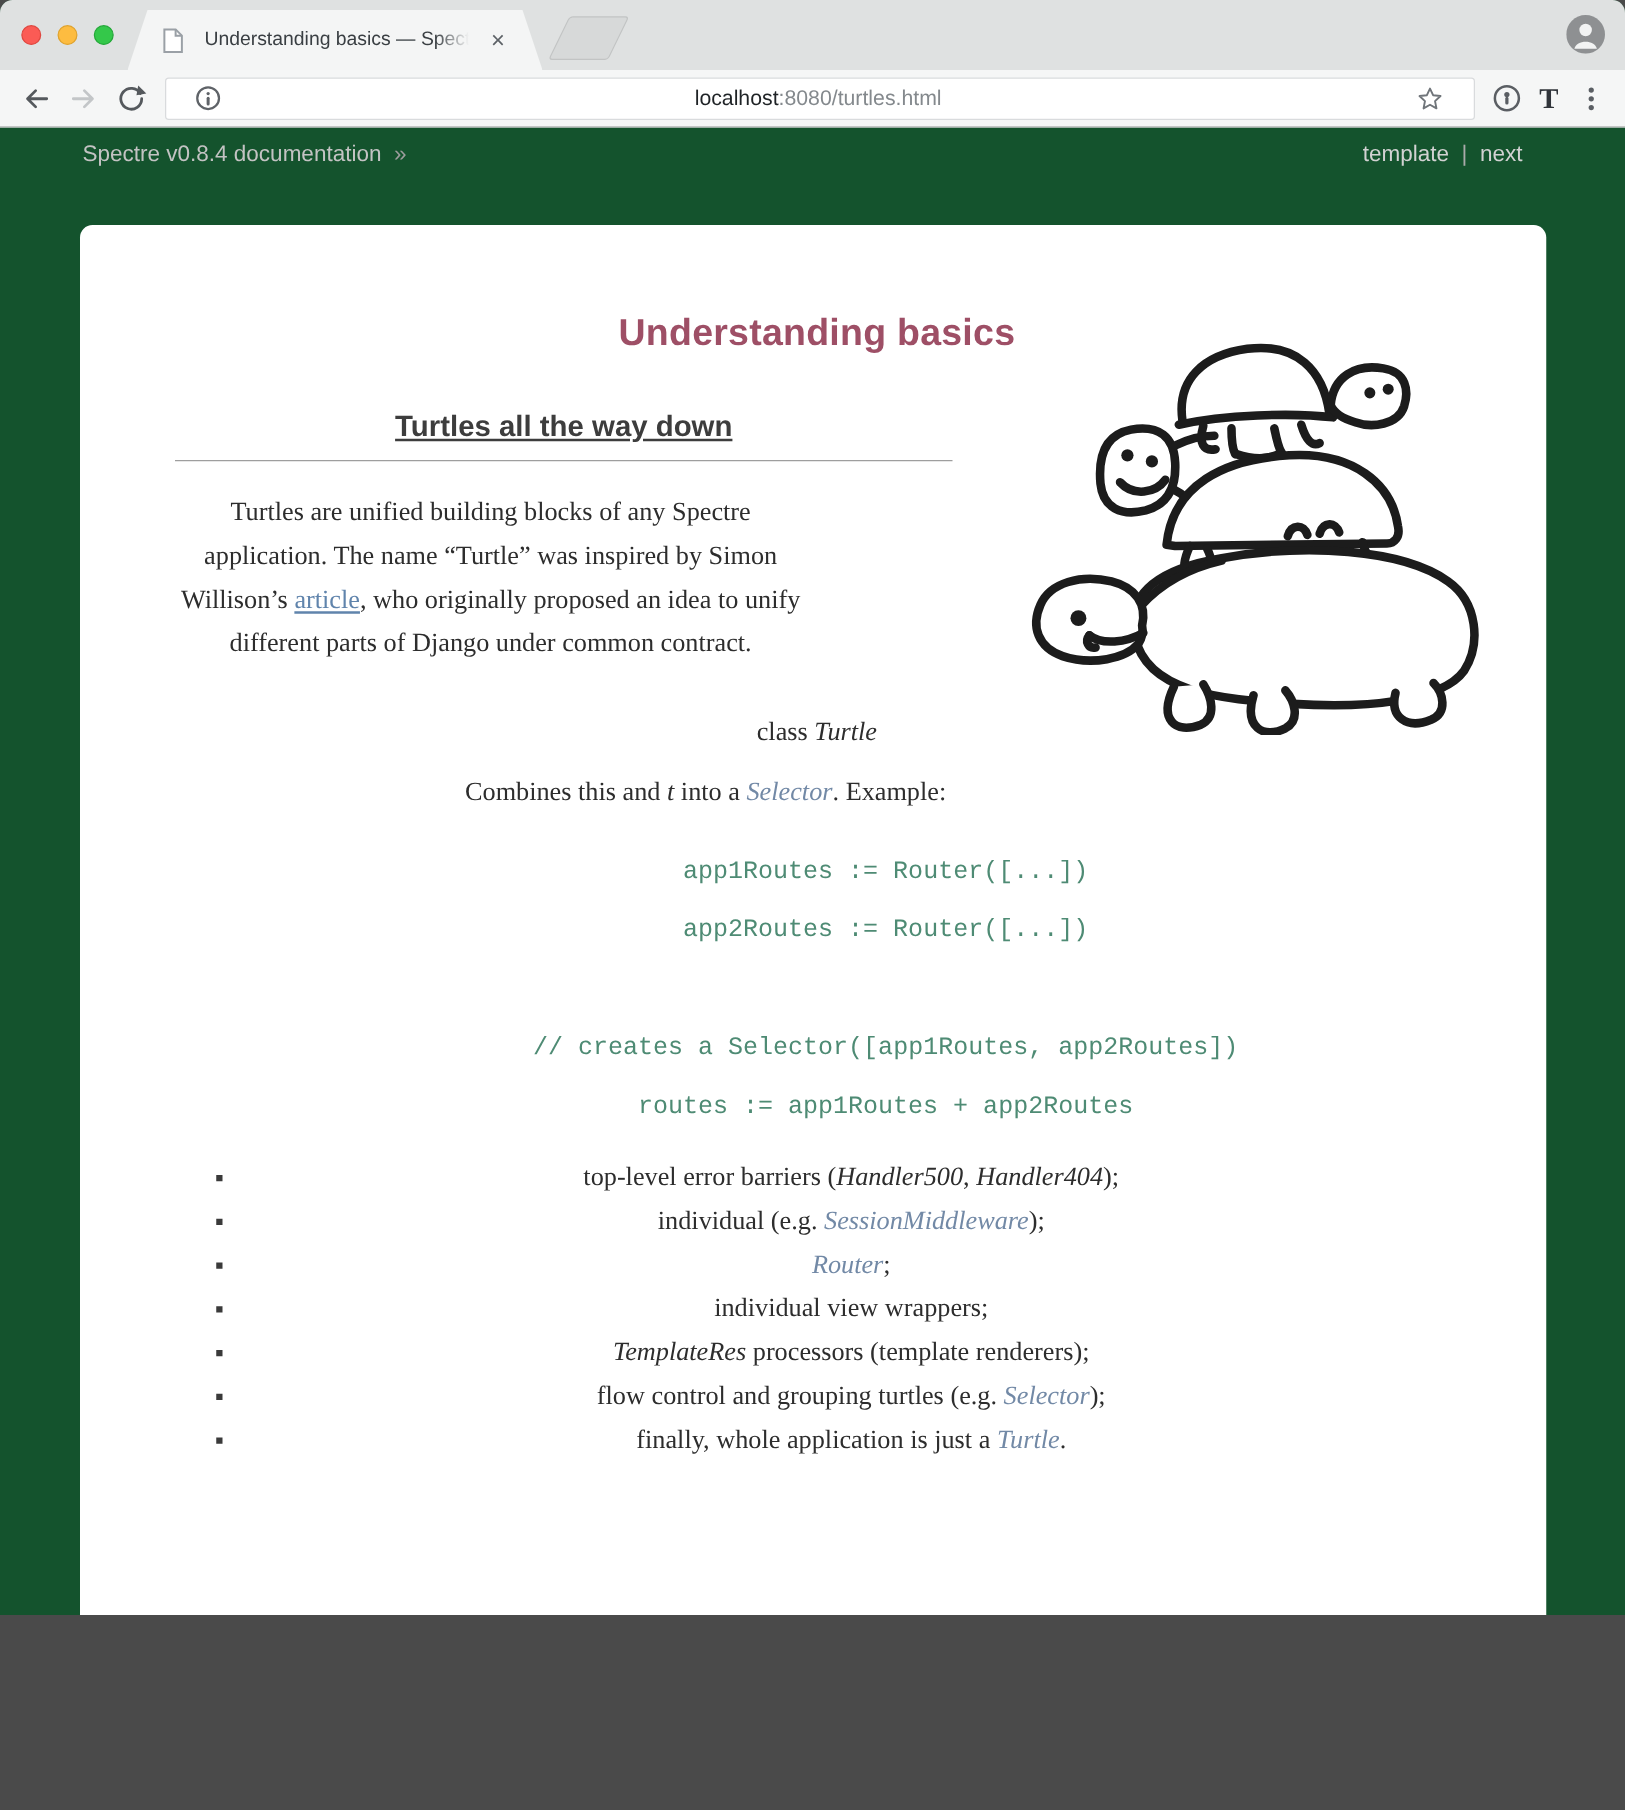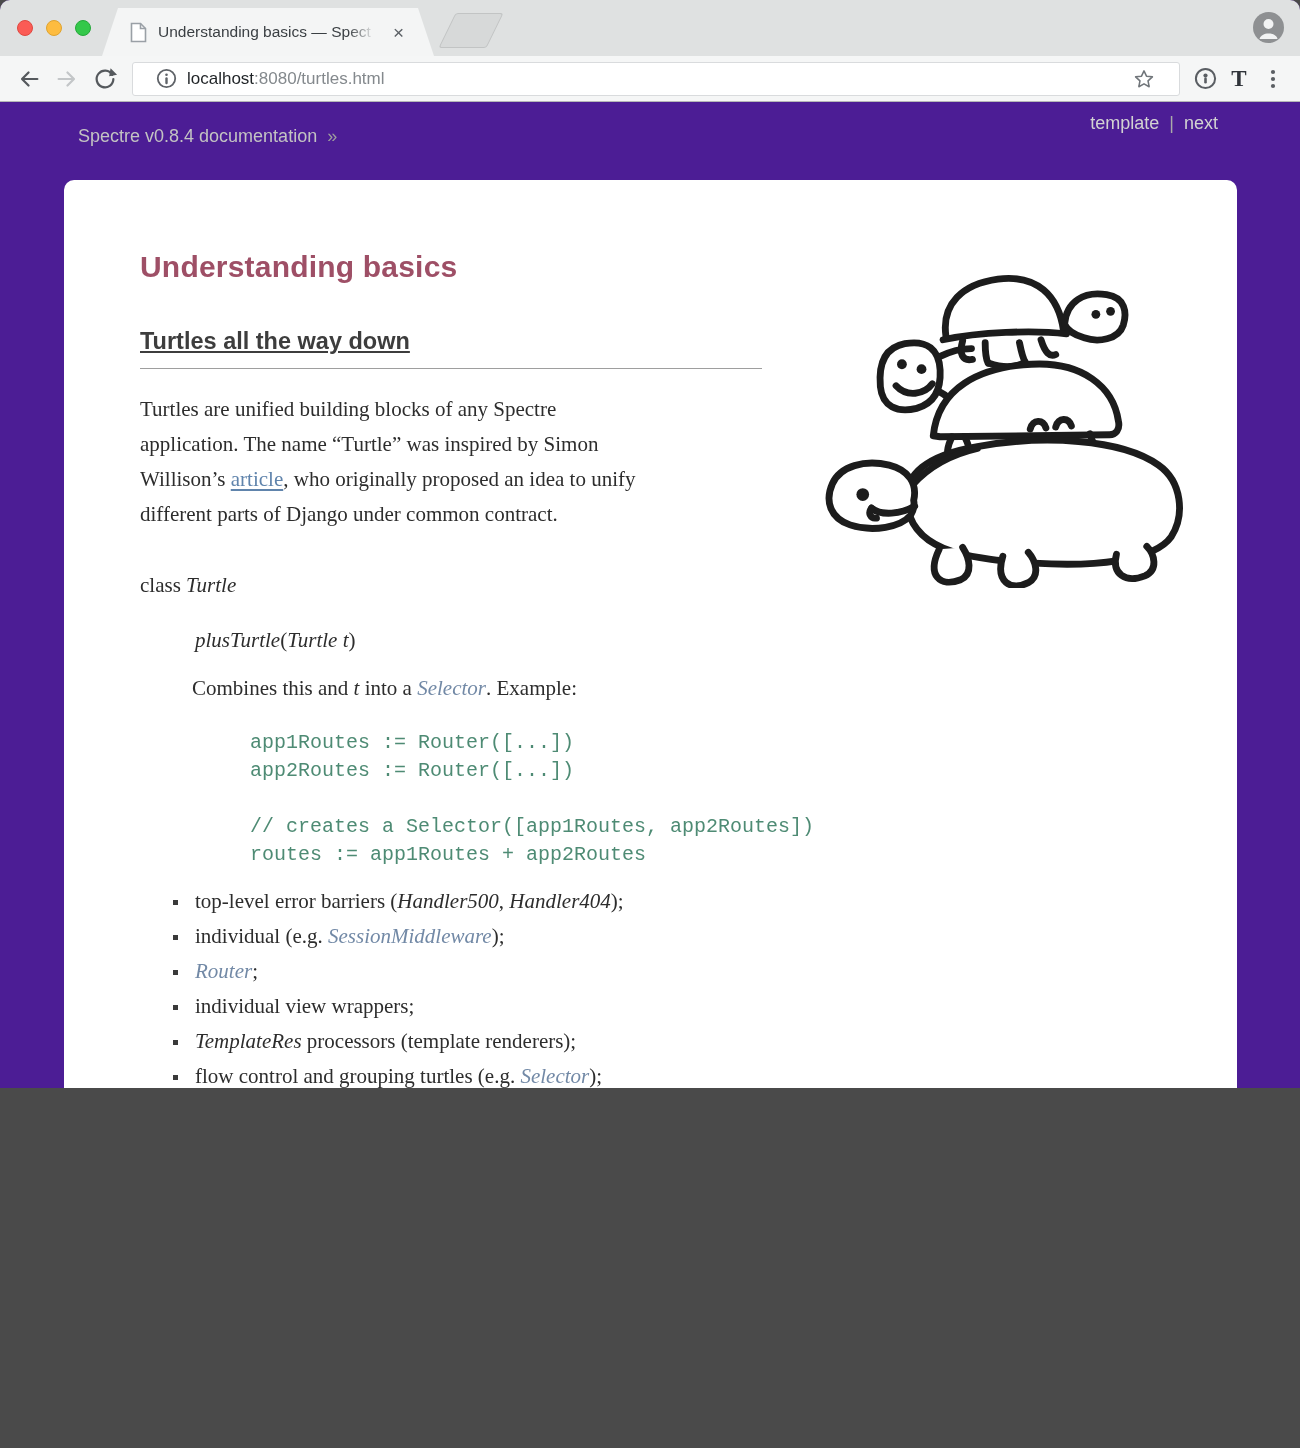--- a/index.html
+++ b/index.html
@@ -1,19 +1,19 @@
 <!DOCTYPE html>
 <html><head>
 <meta charset="utf-8">
 <style>
   * { margin:0; padding:0; box-sizing:border-box; }
   html,body { width:1300px; height:1448px; }
   body { background:#4a4a4a; font-family:"Liberation Sans", sans-serif; }
-  .window { position:relative; width:1300px; height:1088px; background:#4c1d95;
-            border-radius:10px 10px 0 0; overflow:hidden; }
+  .window { position:relative; width:1300px; height:1292px; background:#14532d;
+            border-radius:10px 10px 0 0; overflow:hidden;text-align:center; }
 
   
   .tabstrip { position:absolute; top:0; left:0; right:0; height:56px; background:#dfe1e1; }
   .traffic { position:absolute; top:20px; left:17px; display:flex; gap:13px; }
   .light { width:16px; height:16px; border-radius:50%; }
   .light-red    { background:#fb5b55; border:1px solid #df4840; }
   .light-yellow { background:#fdbc40; border:1px solid #dfa32f; }
   .light-green  { background:#34c84a; border:1px solid #25a83a; }
   .tab { position:absolute; left:102px; top:8px; width:332px; height:48px; background:#f4f5f5;
          clip-path:polygon(0 100%, 16px 0, calc(100% - 16px) 0, 100% 100%);
@@ -33,21 +33,21 @@
   .nav-btn { width:38px; height:36px; display:flex; align-items:center; justify-content:center; }
   .urlbar { flex:1; height:34px; margin:0 8px; background:#fff; border:1px solid #d9dbdd;
             border-radius:3px; display:flex; align-items:center; padding:0 23px; gap:10px; }
   .url-text { flex:1; font-size:17px; white-space:nowrap; overflow:hidden; }
   .url-host { color:#1f2326; }
   .url-path { color:#84898d; }
   .ext-btn { width:34px; height:36px; display:flex; align-items:center; justify-content:center; }
   .t-ext { font-family:"Liberation Serif", serif; font-size:23px; font-weight:bold; color:#30343a; }
 
   
-  .docbar-left { position:absolute; top:126px; left:66px; font-size:18px; color:#c3c3c3;margin-left:12px; }
+  .docbar-left { position:absolute; top:113px; left:66px; font-size:18px; color:#c3c3c3; }
   .docbar-left .arrow { color:#9d9d9d; margin-left:10px; }
   .docbar-right { position:absolute; top:113px; right:82px; font-size:18px; color:#d2d2d2; }
   .docbar-right .divider { color:#aaaaaa; margin:0 10px; }
   .docbar-left a, .docbar-right a { cursor:pointer; }
 
   
   .card { position:absolute; left:64px; top:180px; width:1173px; height:1268px; background:#ffffff;
           border-radius:10px 10px 0 0; padding:70px 70px 0 76px; }
   h1.page-title { font-size:30px; font-weight:bold; color:#9e4f66; letter-spacing:.2px; }
   h2.section-title { margin-top:44px; font-size:23.5px; font-weight:bold; color:#3d3d3d;
@@ -56,21 +56,21 @@
   p.intro { margin-top:23px; width:505px; }
   .turtles { position:absolute; top:80px; right:52px; width:382px; height:328px; }
 
   dl.api { margin-top:36px; }
   .class-line { }
   .sig-1 { margin-left:57px; margin-top:5px; }
   .sig-2 { margin-left:55px; margin-top:20px; }
   dd.desc { margin-left:110px; margin-top:13px; width:745px; }
   dd.desc-2 { margin-left:52px; margin-top:13px; width:745px; }
   pre.code { margin:23px 0 0 110px; font-family:"Liberation Mono", monospace; font-size:20px;
-             line-height:28px; color:#4e8b74; }
+             line-height:47px; color:#4e8b74; }
   p.outro { margin-top:33px; width:900px; }
   ul.parts { margin-top:15px; padding-left:50px; list-style:square; }
   ul.parts li { padding-left:5px; }
   ul.parts li::marker { color:#3a3a3a; font-size:.8em; }
 
   .em   { font-style:italic; }
   .link { color:#6084ac; text-decoration:underline; text-underline-offset:3px; cursor:pointer; }
   .xref { color:#7289a6; font-style:italic; cursor:pointer; }
 </style>
 </head>
@@ -200,21 +200,20 @@
         <path d="M139,293 C126,320 140,332 161,324 C174,318 170,302 163,291" fill="#ffffff"></path>
         <path d="M204,300 C196,326 212,336 230,327 C243,320 237,304 230,296" fill="#ffffff"></path>
         <path d="M320,298 C315,318 329,328 349,320 C363,314 359,298 351,290" fill="#ffffff"></path>
       </g>
     </svg>
 
     <p class="serif intro"><span>Turtles are unified building blocks of any Spectre application. The name “Turtle” was inspired by Simon Willison’s </span><span class="link">article</span><span>, who originally proposed an idea to unify different parts of Django under common contract.</span></p>
 
     <dl class="api serif">
       <dt class="class-line"><span>class </span><span class="em">Turtle</span></dt>
-      <dt class="sig-2"><span class="em">plusTurtle</span><span>(</span><span class="em">Turtle t</span><span>)</span></dt>
       <dd class="desc-2"><span>Combines this and </span><span class="em">t</span><span> into a </span><span class="xref">Selector</span><span>. Example:</span></dd>
       <pre class="code">app1Routes := Router([...])
 app2Routes := Router([...])
 
 // creates a Selector([app1Routes, app2Routes])
 routes := app1Routes + app2Routes</pre>
     </dl>
 
 
     <ul class="parts serif">

